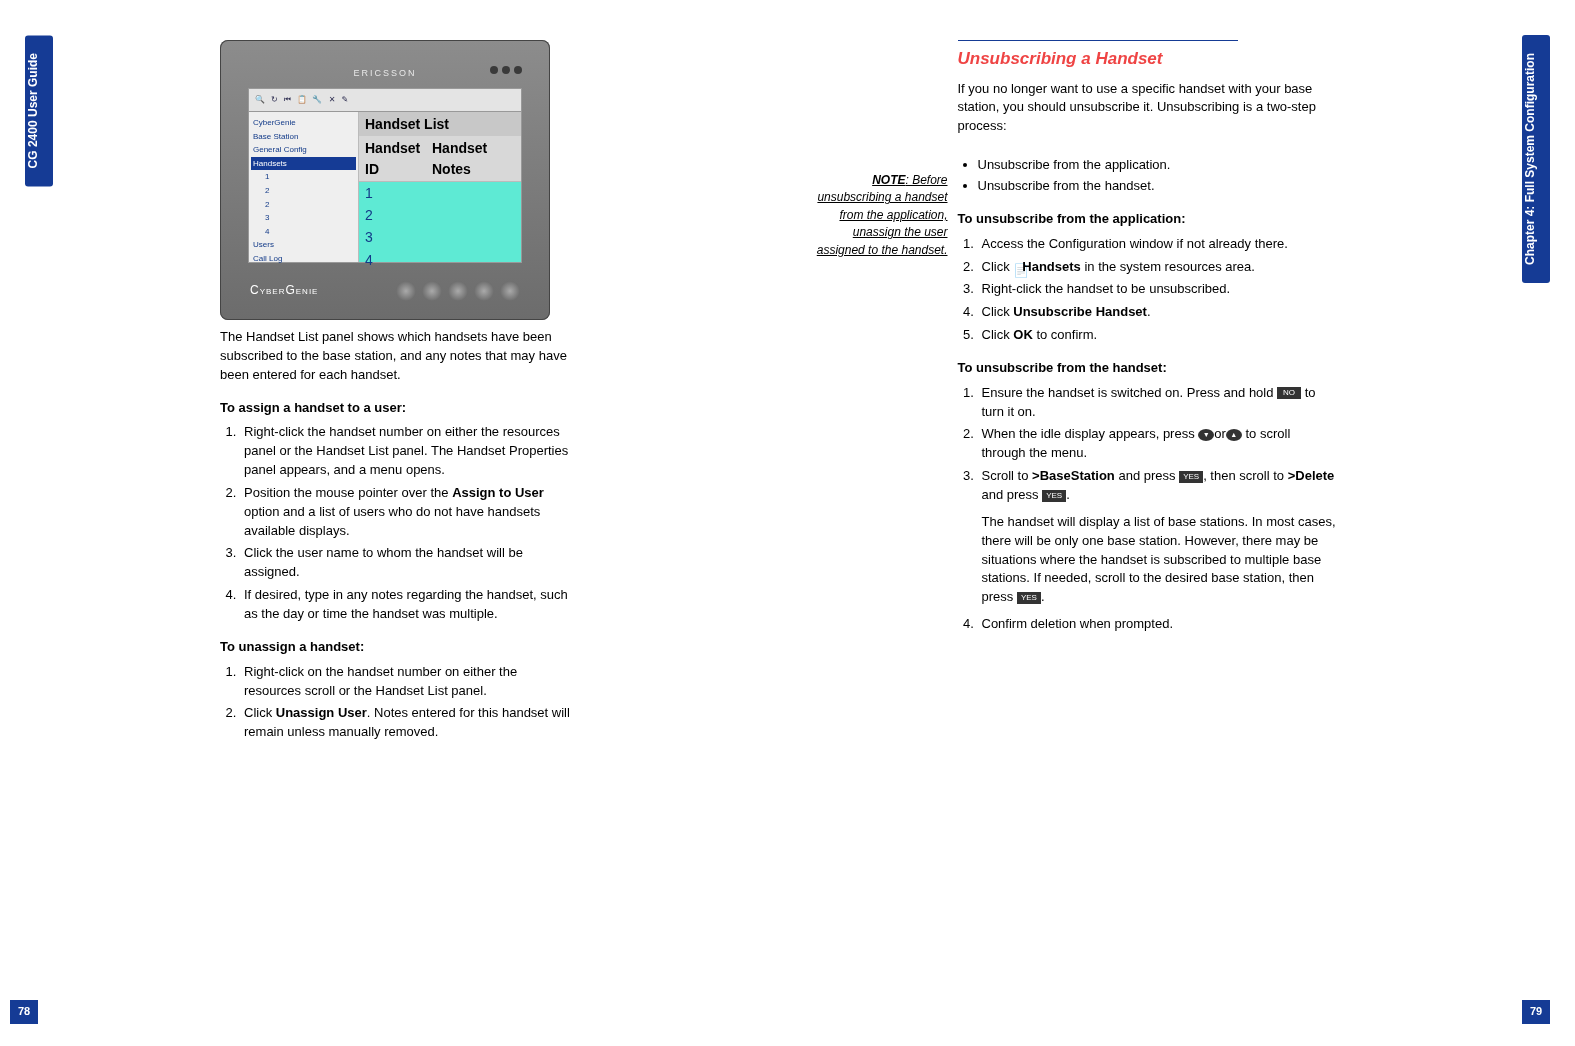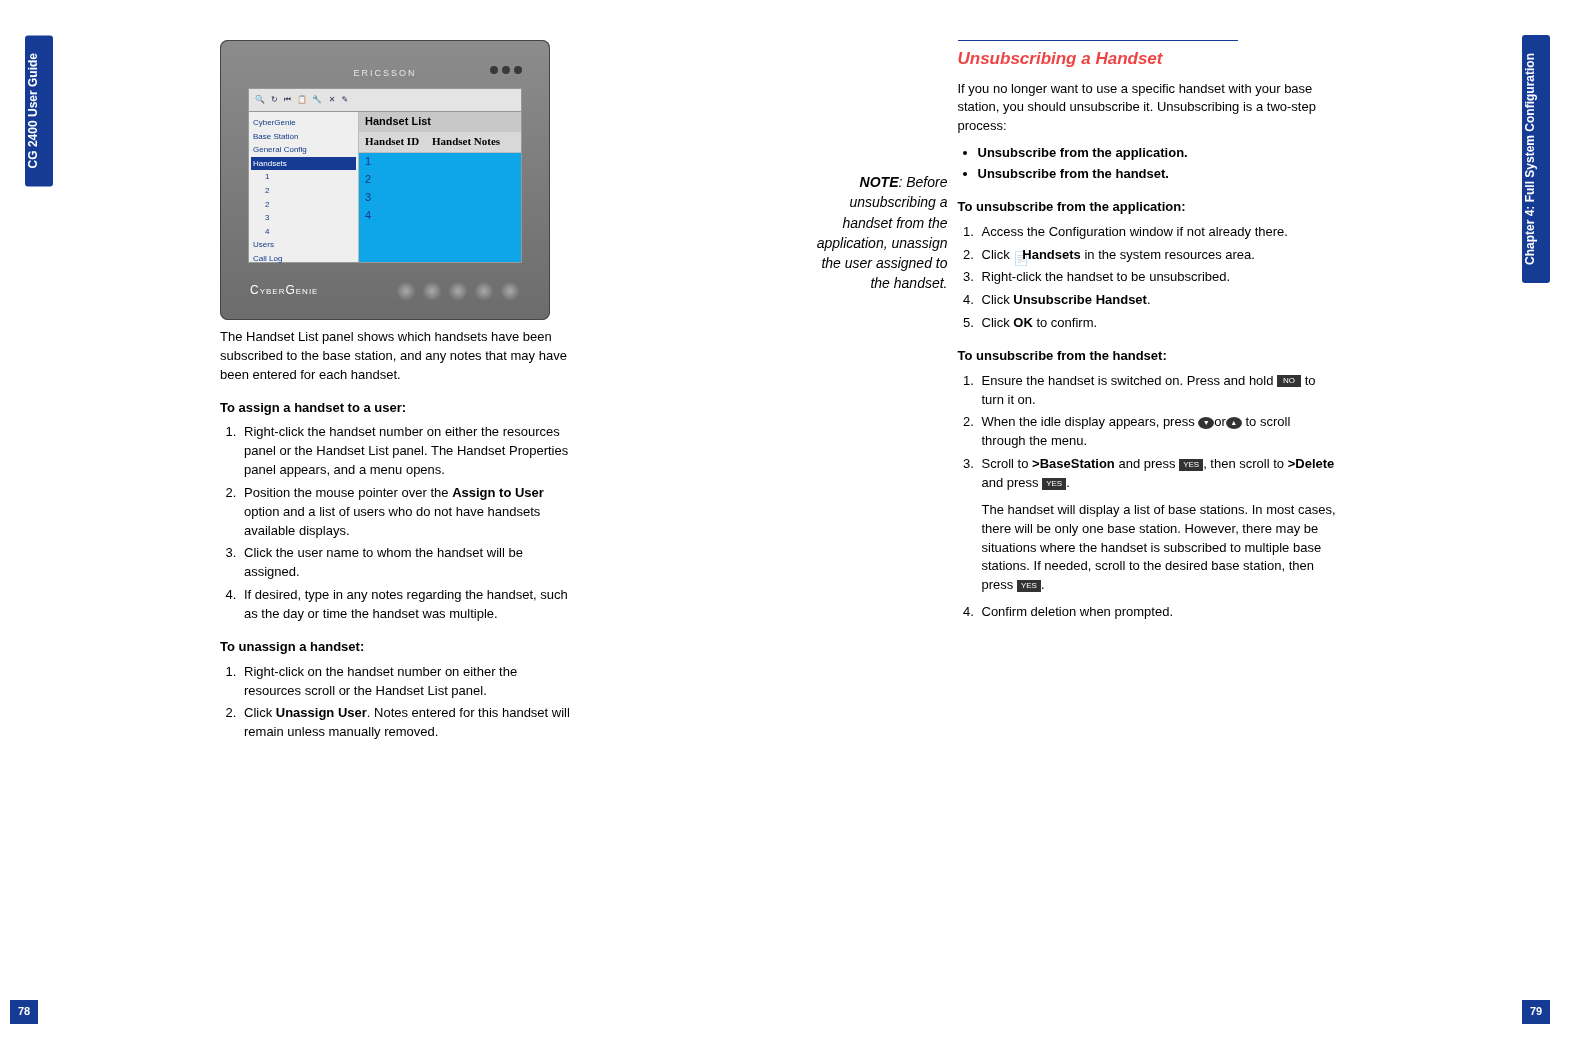--- a/index.html
+++ b/index.html
@@ -73,22 +73,23 @@
     margin-left: 135px;
     max-width: 380px;
     position: relative;
   }
   .right-margin-note {
     position: absolute;
     left: -150px;
     width: 140px;
     text-align: right;
     font-style: italic;
-    font-size: 14px;
+    font-size: 12px;
     color: #000;
+    text-decoration: underline;
   }
   .right-margin-note .note-label {
     font-weight: bold;
     font-style: italic;
   }
 
   
   .app-shot {
     width: 330px;
     height: 280px;
@@ -147,29 +148,28 @@
   .app-tree .tree-item {
     padding: 1px 2px;
     white-space: nowrap;
   }
   .app-tree .tree-item.sel {
     background: #153b95;
     color: #fff;
   }
   .app-list {
     flex: 1;
-    background: #0ea5e9;
-    font-size: 11px;
+    background: #5eead4;
+    font-size: 14px;
   }
   .app-list-header {
     background: #d8d8d8;
     border-bottom: 1px solid #bbb;
     display: flex;
     font-weight: bold;
-    font-family: Liberation Serif, serif;
   }
   .app-list-header span { padding: 2px 6px; }
   .app-list-row { display:flex; }
   .app-list-row span { padding: 1px 6px; color:#123a88; }
   .app-footer {
     margin-top: 18px;
     display: flex;
     align-items: center;
     justify-content: space-between;
     padding: 0 6px;
@@ -192,23 +192,22 @@
     font-weight: bold;
     margin-top: 14px;
     margin-bottom: 6px;
   }
   ol.proc {
     margin: 4px 0 10px 0;
     padding-left: 20px;
   }
   ol.proc > li { margin: 4px 0; padding-left: 4px; }
   ul.bul {
-    margin: 8px 0 10px 0;
+    margin: 20px 0 10px 0;
     padding-left: 20px;
-    font-weight: bold;
   }
   ul.bul > li { margin: 2px 0; }
   .bold { font-weight: bold; }
 
   
   .h2-section {
     font-style: italic;
     font-weight: bold;
     font-size: 17px;
     color: #ef4444;

